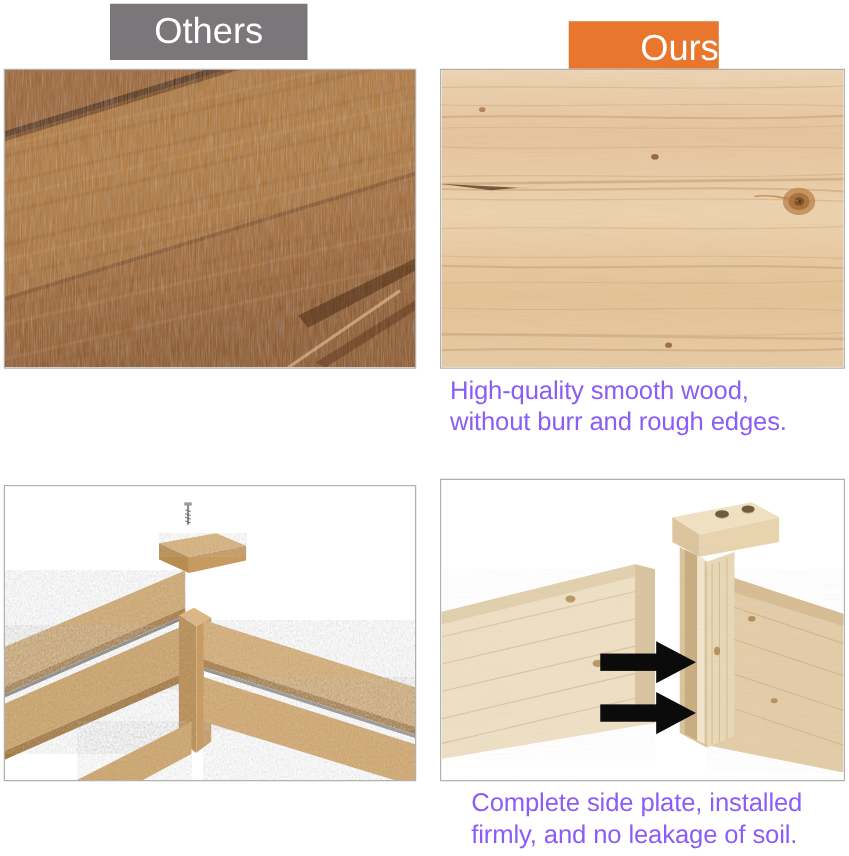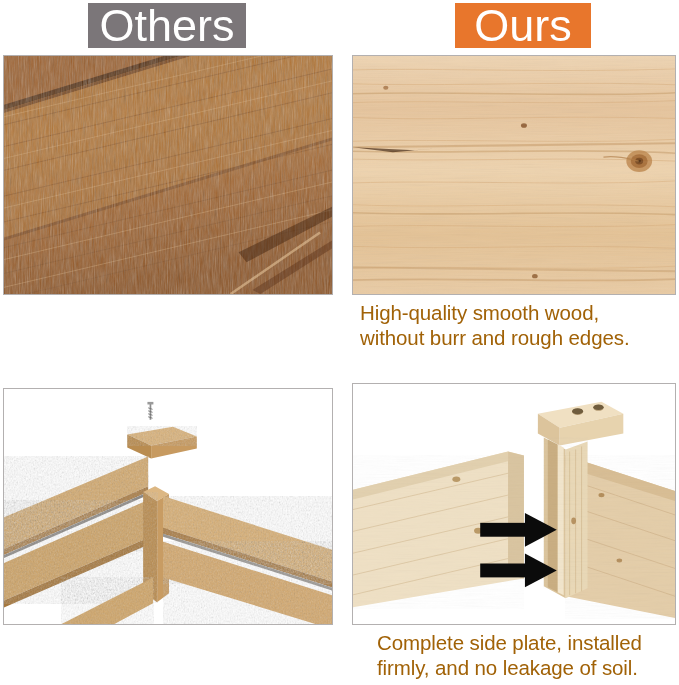--- a/index.html
+++ b/index.html
@@ -3,38 +3,38 @@
 <meta charset="utf-8">
 <style>
   html,body{margin:0;padding:0;background:#ffffff;}
   body{
     width:679px;height:685px;position:relative;overflow:hidden;
     font-family:"Liberation Sans","DejaVu Sans",sans-serif;
     -webkit-font-smoothing:antialiased;
   }
   .badge{
     position:absolute;display:flex;align-items:center;justify-content:center;
-    color:#ffffff;font-size:45px;font-weight:400;letter-spacing:0px;line-height:1;
+    color:#ffffff;font-size:29px;font-weight:400;letter-spacing:0px;line-height:1;
   }
   #badge-others{left:88px;top:3px;width:158px;height:45px;background:#7b7679;}
-  #badge-ours{left:455px;top:3px;width:136px;height:45px;background:#e8762c;}
+  #badge-ours{left:455px;top:17px;width:120px;height:45px;background:#e8762c;justify-content:flex-end;}
 
   .panel{
     position:absolute;border:1px solid #b3b0b0;box-sizing:border-box;overflow:hidden;
     background:#ffffff;
   }
   #panel-rough{left:3px;top:55px;width:330px;height:240px;}
   #panel-smooth{left:352px;top:55px;width:324px;height:240px;}
   #panel-others-corner{left:3px;top:388px;width:330px;height:237px;}
   #panel-ours-corner{left:352px;top:383px;width:324px;height:242px;}
 
   .fill{position:absolute;inset:0;width:100%;height:100%;display:block;}
 
   .caption{
-    position:absolute;color:#a16207;font-size:20.5px;line-height:25px;
+    position:absolute;color:#8b5cf6;font-size:20.5px;line-height:25px;
     letter-spacing:-0.1px;white-space:pre-line;
   }
   #caption-smooth{left:360px;top:300px;width:316px;}
   #caption-corner{left:377px;top:630px;width:316px;}
 </style>
 </head>
 <body>
 
 <div class="badge" id="badge-others">
   <span>Others</span>

